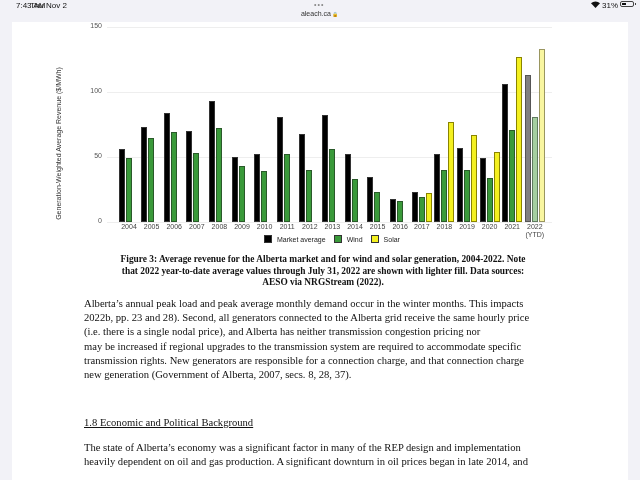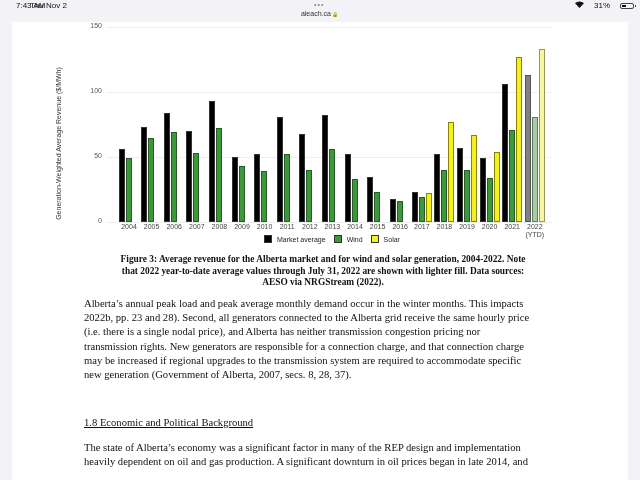--- a/index.html
+++ b/index.html
@@ -1,20 +1,20 @@
 <!DOCTYPE html>
 <html><head>
 <meta charset="utf-8">
 <style>
   html, body { margin:0; padding:0; }
   body { width:640px; height:480px; overflow:hidden; background:#f2f2f7; position:relative; font-family:"Liberation Sans", sans-serif; }
   .statusbar { position:absolute; left:0; top:0; width:640px; height:12px; font-size:8px; color:#111; }
   .statusbar .time { position:absolute; left:4px; top:1px;margin-left:12px; }
   .statusbar .date { position:absolute; left:30px; top:1px; }
-  .statusbar .right { position:absolute; right:6px; top:1px; display:flex; align-items:center; gap:10px; }
+  .statusbar .right { position:absolute; right:6px; top:1px; display:flex; gap:2px; }
   .battery { width:14px; height:6px; border:1px solid #444; border-radius:2px; position:relative; box-sizing:border-box; }
   .battery .fill { position:absolute; left:1px; top:1px; height:2px; width:4px; background:#111; }
   .battery::after { content:""; position:absolute; right:-3px; top:1px; width:1px; height:2px; background:#444; }
   .dots { position:absolute; left:314px; top:1px; font-size:7px; color:#888; letter-spacing:1px; }
   .urlbar { position:absolute; left:0; top:10px; width:640px; height:12px; text-align:center; font-size:7px; color:#333; }
   .urlbar .lock { font-size:5px; color:#888; margin-left:2px; }
   .page { position:absolute; left:12px; top:22px; width:616px; height:458px; background:#fff; }
   .chart { position:absolute; left:0; top:0; width:616px; height:232px; }
   .ylabel { position:absolute; left:-44px; top:118px; transform:rotate(-90deg); transform-origin:center; width:180px; text-align:center; font-size:7px; color:#333; }
   .ytick { position:absolute; font-size:7px; color:#555; text-align:right; width:20px; }
@@ -153,22 +153,22 @@
   <div class="caption">
     <div>Figure 3: Average revenue for the Alberta market and for wind and solar generation, 2004-2022. Note</div>
     <div>that 2022 year-to-date average values through July 31, 2022 are shown with lighter fill. Data sources:</div>
     <div>AESO via NRGStream (2022).</div>
   </div>
 
   <div class="para" style="top:275px;">
     <div>Alberta’s annual peak load and peak average monthly demand occur in the winter months. This impacts</div>
     <div>2022b, pp. 23 and 28). Second, all generators connected to the Alberta grid receive the same hourly price</div>
     <div>(i.e. there is a single nodal price), and Alberta has neither transmission congestion pricing nor</div>
+    <div>may be increased if regional upgrades to the transmission system are required to accommodate specific</div>
     <div>transmission rights. New generators are responsible for a connection charge, and that connection charge</div>
-    <div>may be increased if regional upgrades to the transmission system are required to accommodate specific</div>
     <div>new generation (Government of Alberta, 2007, secs. 8, 28, 37).</div>
   </div>
 
   <div class="heading">1.8 Economic and Political Background</div>
 
   <div class="para" style="top:419px;">
     <div>The state of Alberta’s economy was a significant factor in many of the REP design and implementation</div>
     <div>heavily dependent on oil and gas production. A significant downturn in oil prices began in late 2014, and</div>
   </div>
 </div>

